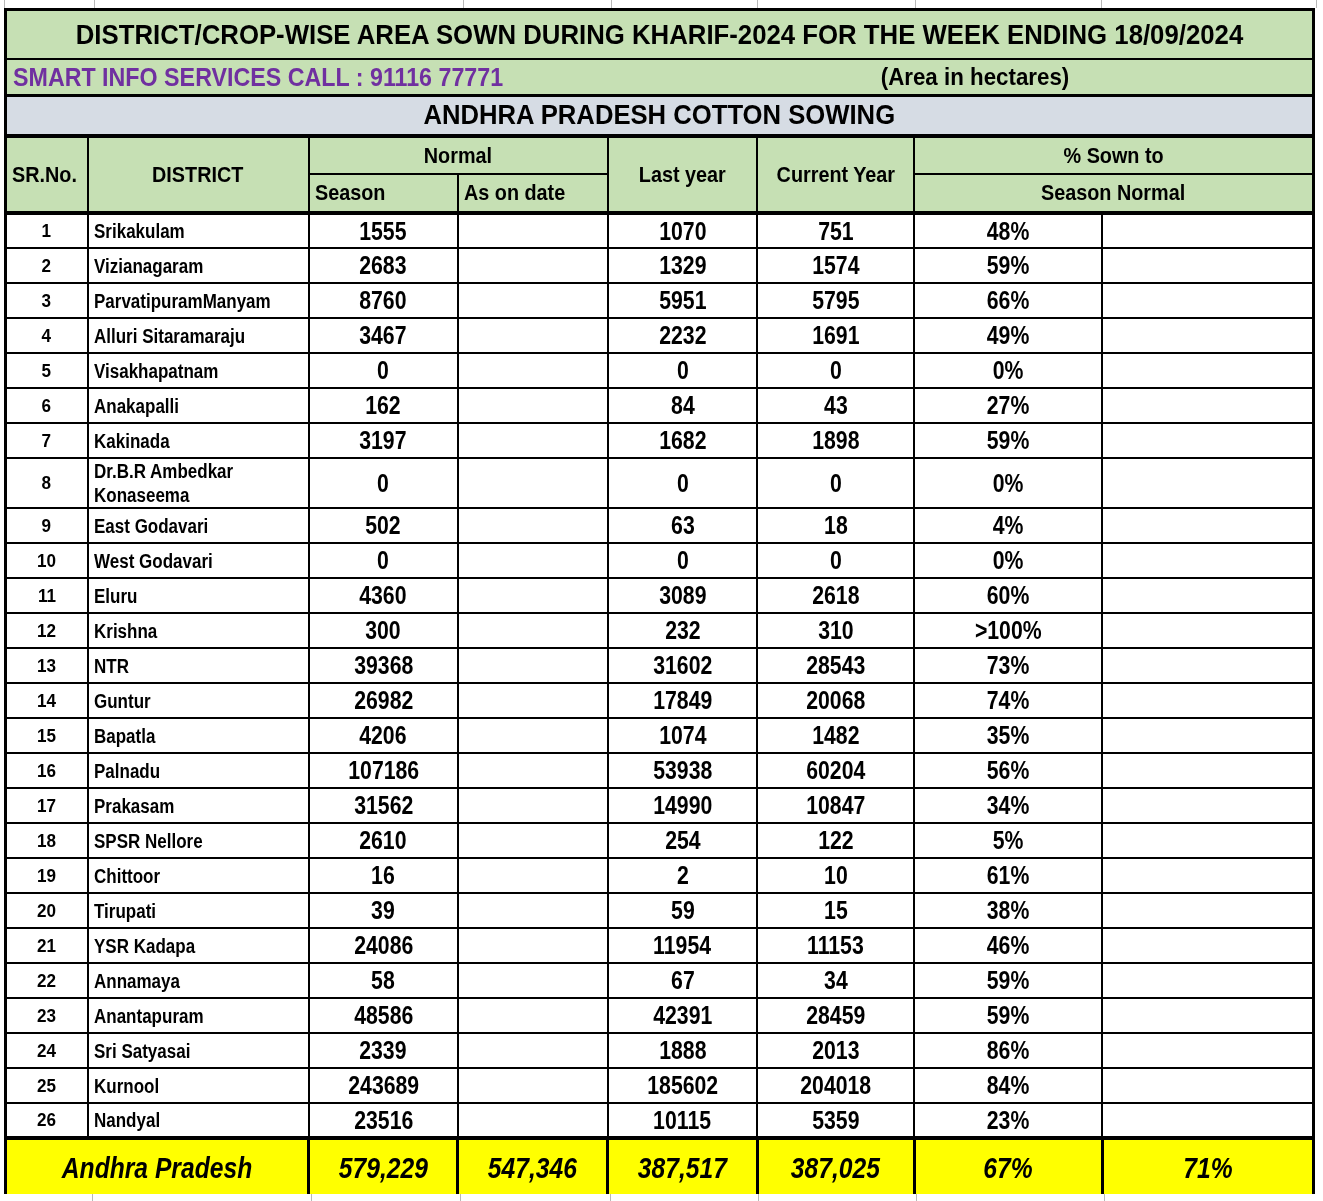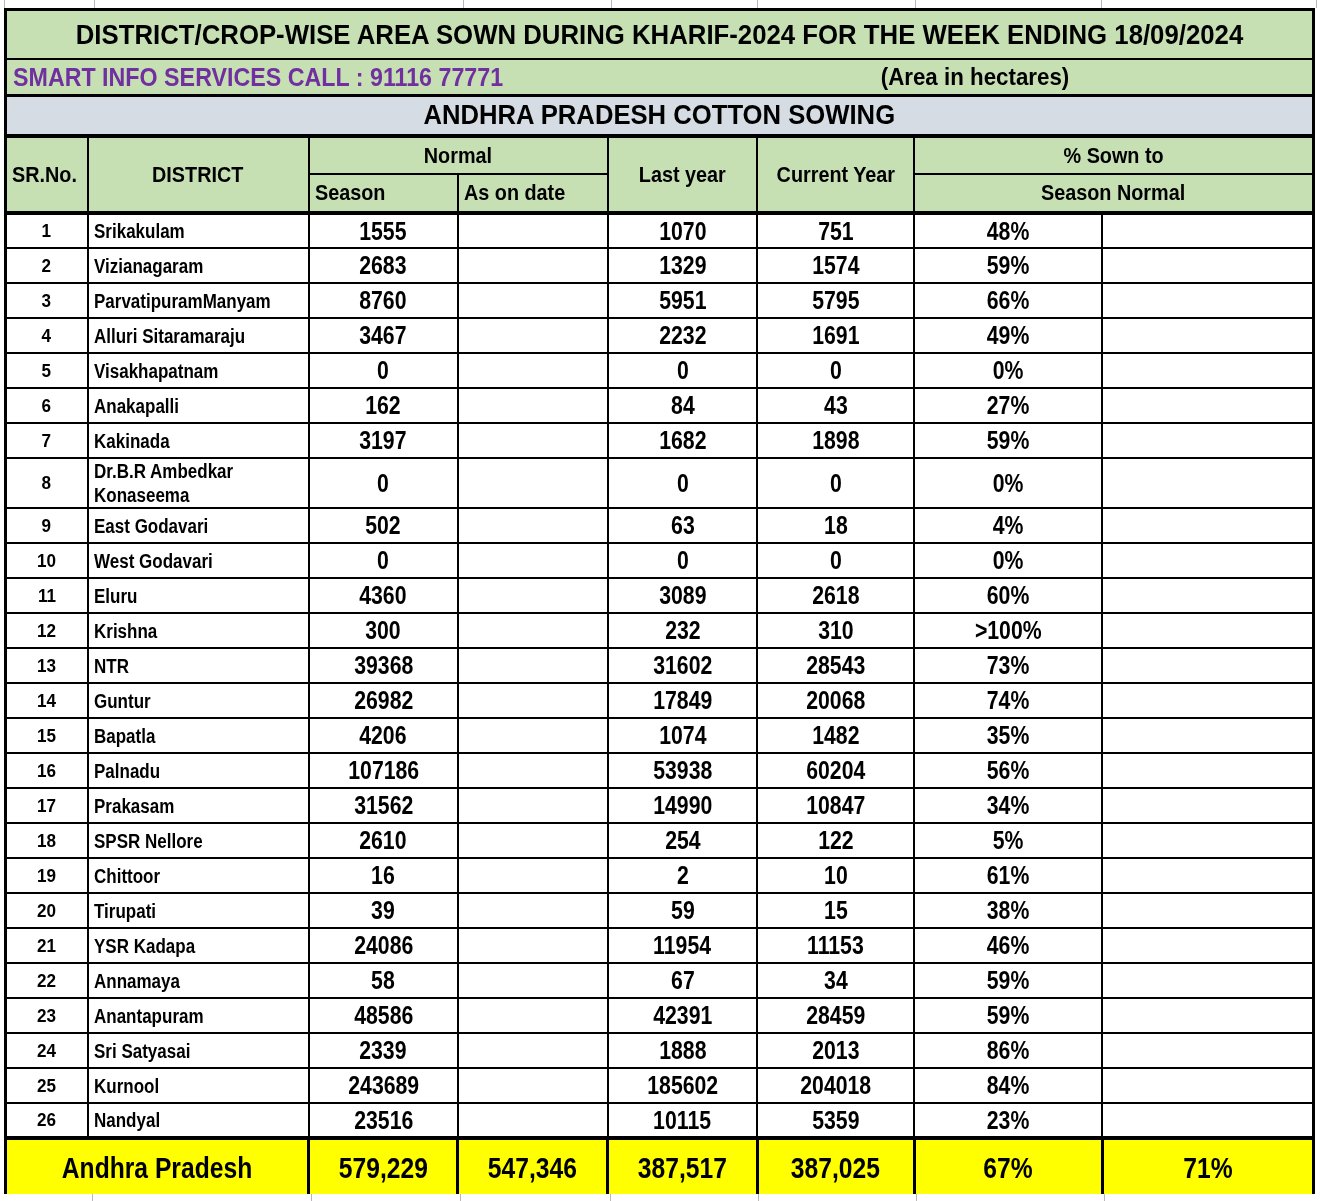--- a/index.html
+++ b/index.html
@@ -69,21 +69,21 @@
   .c-district{text-align:left;}
   .c-district .cx{
     font-size:20px;line-height:24px;text-align:left;
     transform:scaleX(.85);transform-origin:left center;margin-left:5px;
   }
   .c-num .cx{font-size:25px;transform:scaleX(.85);white-space:nowrap;}
 
   
   .r-total td{
     background:var(--c-yellow);height:56px;
-    border-width:3px;border-top-width:4px;
+    border-width:3px;border-top-width:4px;font-style:italic;
   }
   .t-total{font-size:29px;transform:scaleX(.85);white-space:nowrap;}
 </style>
 </head>
 <body>
 
 <div class="page">
 
   <div class="strip strip-top">
     <i style="left:4px"></i>

